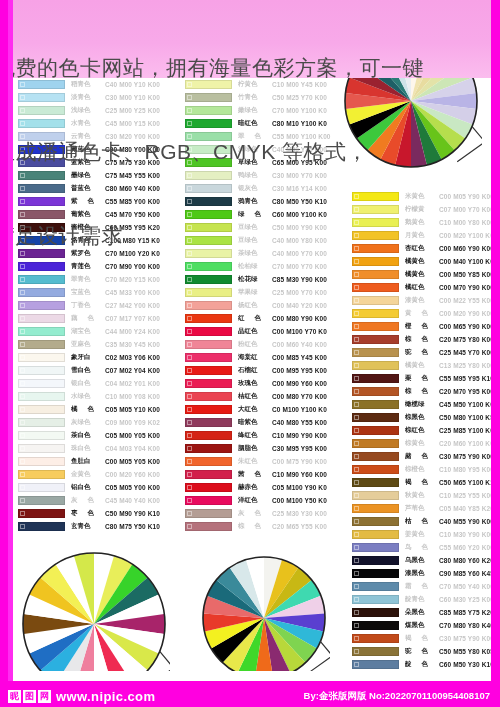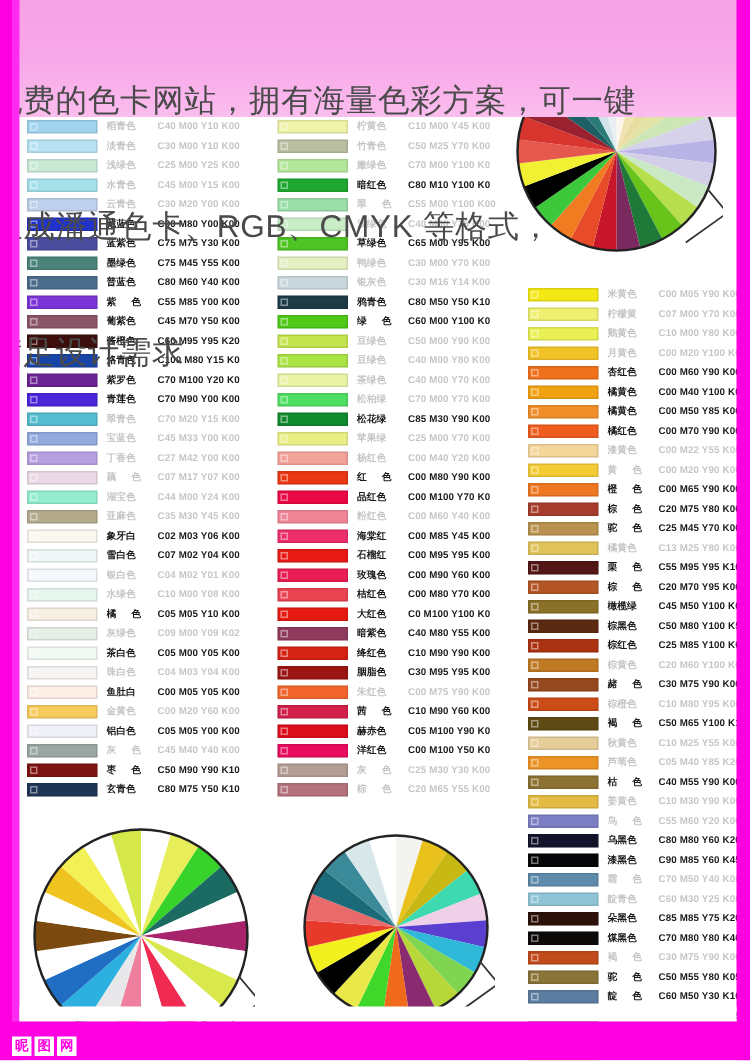--- a/index.html
+++ b/index.html
@@ -738,16 +738,18 @@
 
   <div class="white-strip"></div>
 
   <div class="footer-band">
     <div class="footer-left">
       <span class="nipic-logo" id="nipic-logo">
           <span>昵</span>
           <span>图</span>
           <span>网</span>
         </span>
+      <span class="nipic-url">www.nipic.com</span>
     </div>
+    <div class="footer-right">By:金张版网版 No:20220701100954408107</div>
   </div>
 
 </div>
 
 </body></html>

